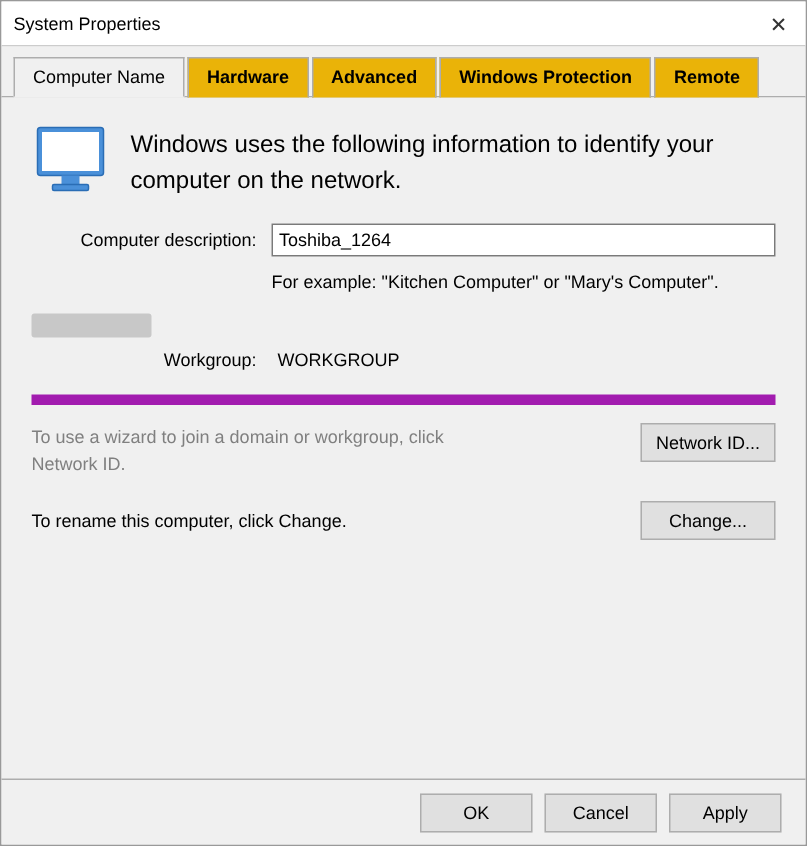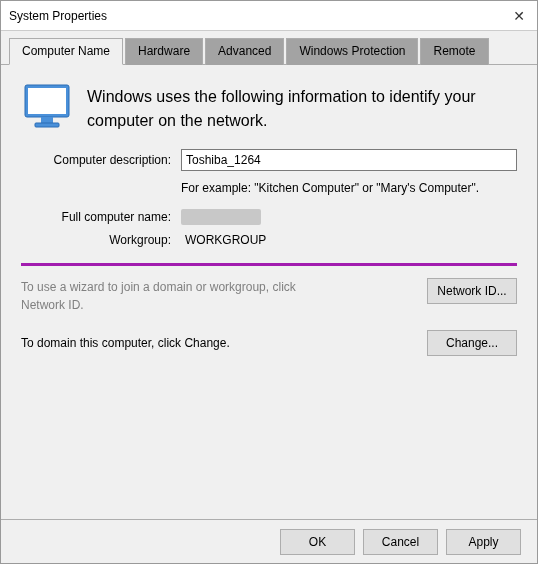--- a/index.html
+++ b/index.html
@@ -60,29 +60,30 @@
       display: flex;
       flex-direction: row;
       background: #f0f0f0;
       padding: 6px 8px 0 8px;
       border-bottom: 1px solid #adadad;
       flex-shrink: 0;
     }
 
     .tab {
       padding: 5px 12px 6px 12px;
-      background: #a3a3a3;
+      background: #eab308;
       border: 1px solid #adadad;
       border-bottom: none;
       margin-right: 2px;
       cursor: pointer;
       font-size: 12px;
       color: #000;
       position: relative;
       bottom: -1px;
+      font-weight: bold;
     }
 
     .tab.active {
       background: #f0f0f0;
       border-bottom: 1px solid #f0f0f0;
       z-index: 1;
       font-weight: normal;
     }
 
     .content {
@@ -165,21 +166,21 @@
       display: inline-block;
       width: 80px;
       height: 16px;
       background: #c8c8c8;
       border-radius: 2px;
       vertical-align: middle;
     }
 
     .divider-section {
       margin-top: 16px;
-      border-top: 3px solid #a21caf;
+      border-top: 7px solid #a21caf;
       padding-top: 12px;
     }
 
     .wizard-section {
       display: flex;
       flex-direction: row;
       justify-content: space-between;
       align-items: flex-start;
       margin-bottom: 16px;
     }
@@ -291,39 +292,38 @@
     <div class="form-section">
 
       <div class="form-row">
         <span class="form-label">Computer description:</span>
         <input class="form-input" type="text" value="Toshiba_1264" style="">
       </div>
 
       <div class="example-text">For example: "Kitchen Computer" or "Mary's Computer".</div>
 
       <div class="form-row">
-        <span class="form-label">Full computer name:</span>
         <span class="blurred-value"></span>
       </div>
 
       <div class="form-row">
         <span class="form-label">Workgroup:</span>
         <span class="form-value">WORKGROUP</span>
       </div>
     </div>
 
     <div class="divider-section">
 
       <div class="wizard-section">
         <span class="wizard-text">To use a wizard to join a domain or workgroup, click Network ID.</span>
         <button class="side-button">Network ID...</button>
       </div>
 
       <div class="rename-section">
-        <span class="rename-text">To domain this computer, click Change.</span>
+        <span class="rename-text">To rename this computer, click Change.</span>
         <button class="side-button">Change...</button>
       </div>
     </div>
   </div>
 
   <div class="bottom-bar">
     <button class="bottom-button primary">OK</button>
     <button class="bottom-button">Cancel</button>
     <button class="bottom-button">Apply</button>
   </div>

